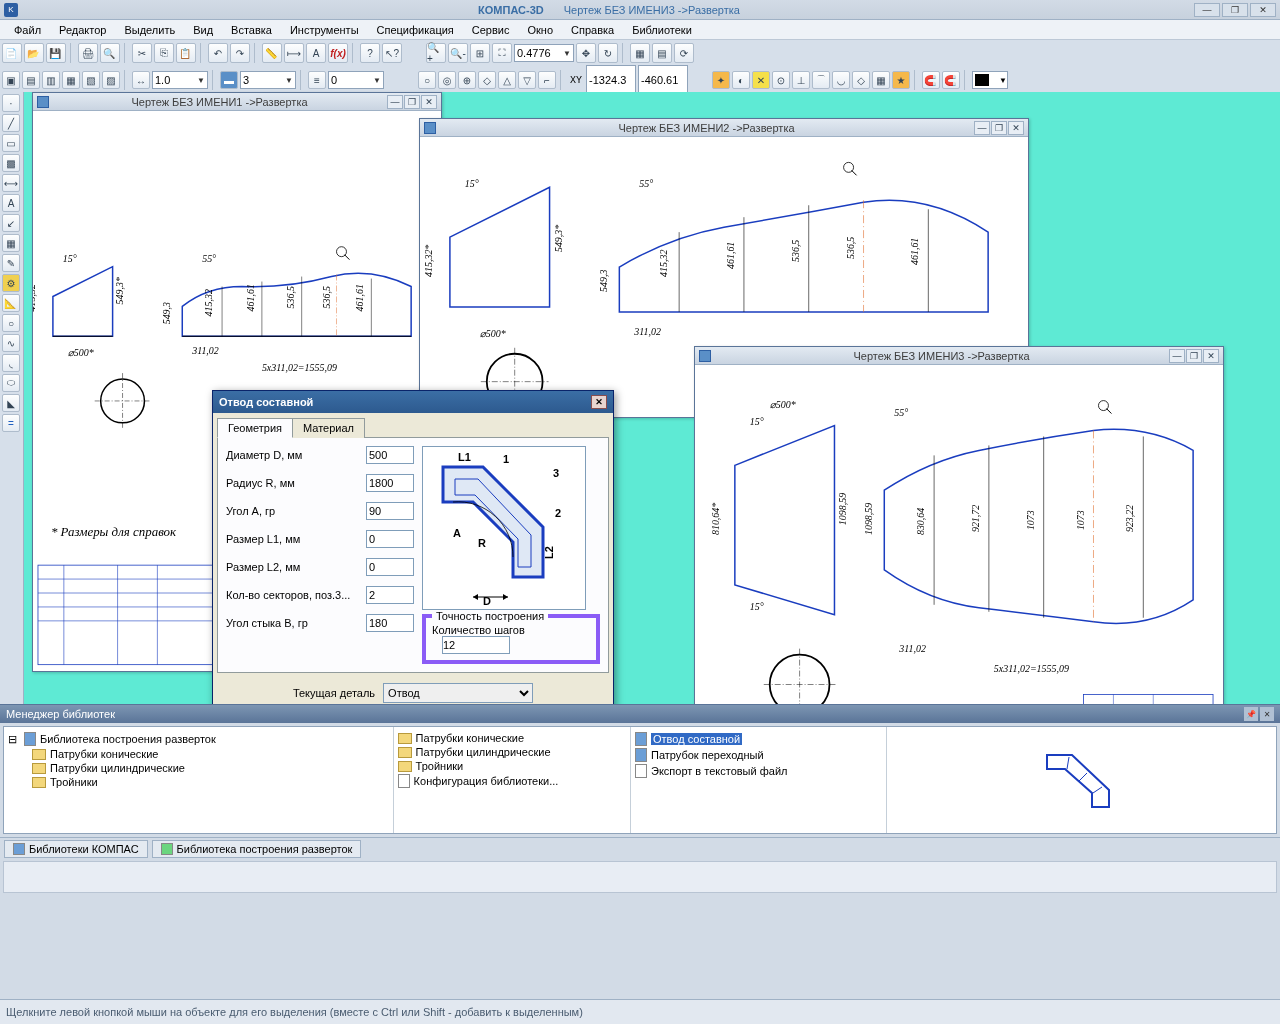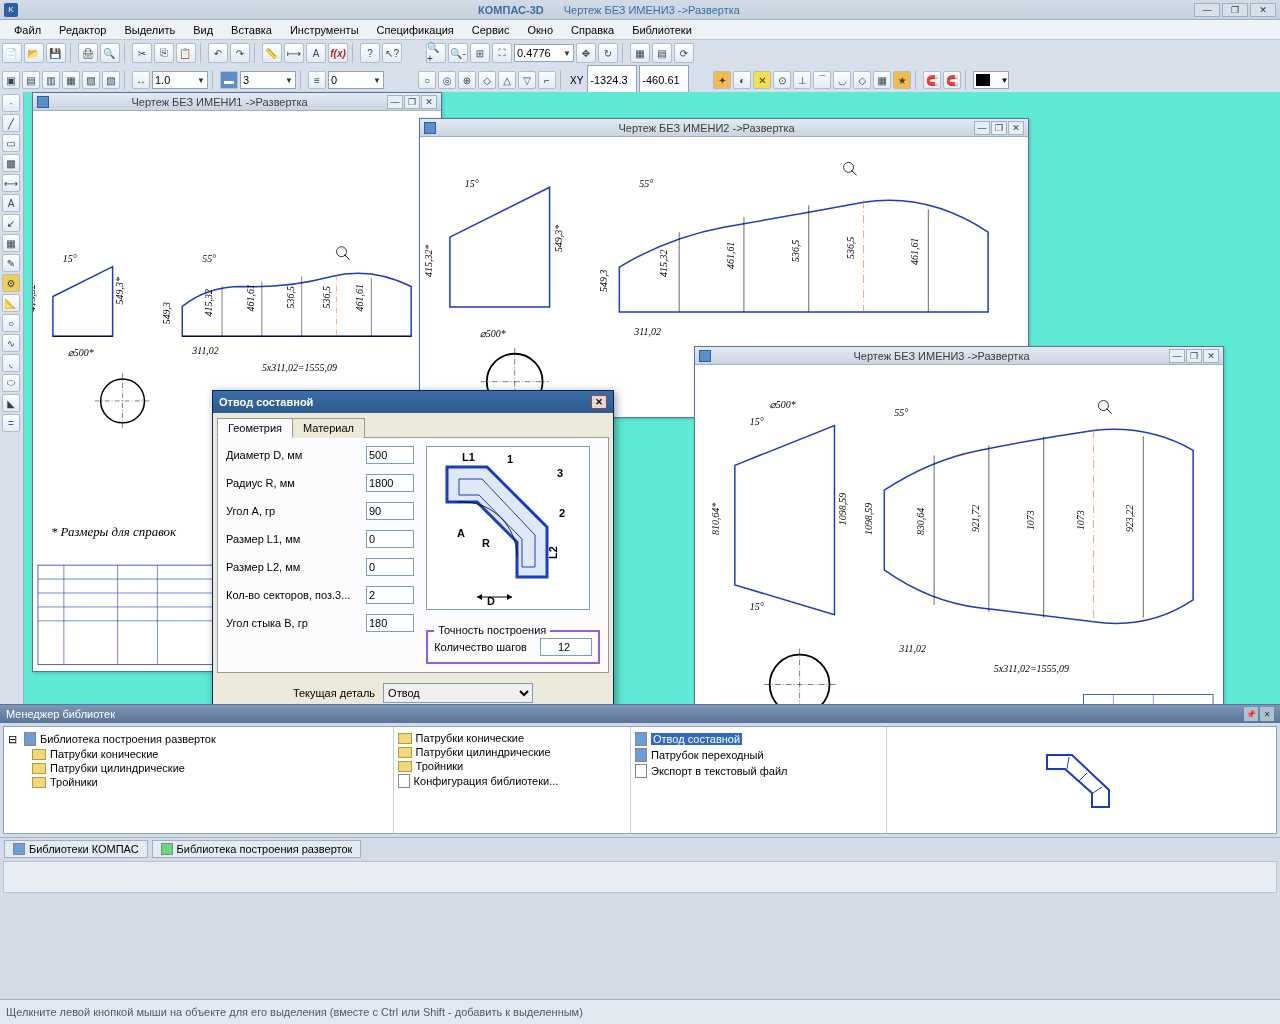--- a/index.html
+++ b/index.html
@@ -51,23 +51,23 @@
 .dialog-body { padding:4px; }
 .tabs { display:flex; border-bottom:1px solid #919b9c; }
 .tab { padding:3px 10px; border:1px solid #919b9c; border-bottom:none; background:#ece9d8; margin-right:-1px; position:relative; top:1px; }
 .tab.active { background:#fcfcfe; z-index:2; border-bottom:1px solid #fcfcfe; }
 .tab-content { background:#fcfcfe; border:1px solid #919b9c; border-top:none; padding:8px; display:flex; gap:8px; }
 .params { flex:1; }
 .prow { display:flex; align-items:center; margin-bottom:10px; }
 .prow label { width:140px; }
 .prow input { width:48px; height:18px; border:1px solid #7f9db9; padding:0 2px; }
 .diagram-box { width:164px; height:164px; border:1px solid #7f9db9; background:#fff; position:relative; }
-.accuracy { border:2px solid #8b5cf6; padding:6px; margin-top:20px; font-size:11px; position:relative; }
+.accuracy { border:4px solid #8b5cf6; padding:6px; margin-top:4px; font-size:11px; position:relative; }
 .accuracy .lg { position:absolute; top:-8px; left:6px; background:#fcfcfe; padding:0 4px; }
-.accuracy input { width:52px; height:18px; border:1px solid #7f9db9; margin-left:10px;padding-left:17px;}
+.accuracy input { width:68px; height:18px; border:1px solid #7f9db9; margin-left:10px;}
 .detail-row { display:flex; align-items:center; margin-top:10px; justify-content:center; gap:8px; }
 .detail-row select { width:150px; height:20px; border:1px solid #7f9db9; }
 .dlg-buttons { display:flex; gap:20px; justify-content:center; padding:10px 0 4px; }
 .dlg-btn { width:78px; height:22px; border:1px solid #404040; background:#ece9d8; box-shadow:inset 1px 1px #fff; }
 .dlg-btn.default { border:2px solid #000; }
 
 
 .lib-mgr { position:absolute; left:0; right:0; bottom:20px; height:300px; background:#d2dbe6; border-top:1px solid #5a7498; }
 .lib-title { height:18px; background:linear-gradient(#7d96b3,#5a7498); color:#fff; padding:0 6px; display:flex; align-items:center; font-size:11px; }
 .lib-title .rb { margin-left:auto; display:flex; gap:2px;}
@@ -186,21 +186,21 @@
       </div>
     <div style="width:30px;"></div>
     <div class="tbtn sm">○</div>
     <div class="tbtn sm">◎</div>
     <div class="tbtn sm">⊕</div>
     <div class="tbtn sm">◇</div>
     <div class="tbtn sm">△</div>
     <div class="tbtn sm">▽</div>
     <div class="tbtn sm">⌐</div>
     <div class="tsep"></div>
-    <span style="font-size:10px; padding:0 2px;">XY</span>
+    <span style="font-size:10px; padding:0 2px;font-family:Liberation Mono, monospace;">XY</span>
     <input class="tinput" style="width: 50px;" value="-1324.3">
     <input class="tinput" style="width: 50px;" value="-460.61">
     <div style="width:20px;"></div>
     <div class="tbtn sm" style="background:#f5b84a;">✦</div>
     <div class="tbtn sm">◐</div>
     <div class="tbtn sm" style="background:#f5e04a;">✕</div>
     <div class="tbtn sm">⊙</div>
     <div class="tbtn sm">⊥</div>
     <div class="tbtn sm">⌒</div>
     <div class="tbtn sm">◡</div>

